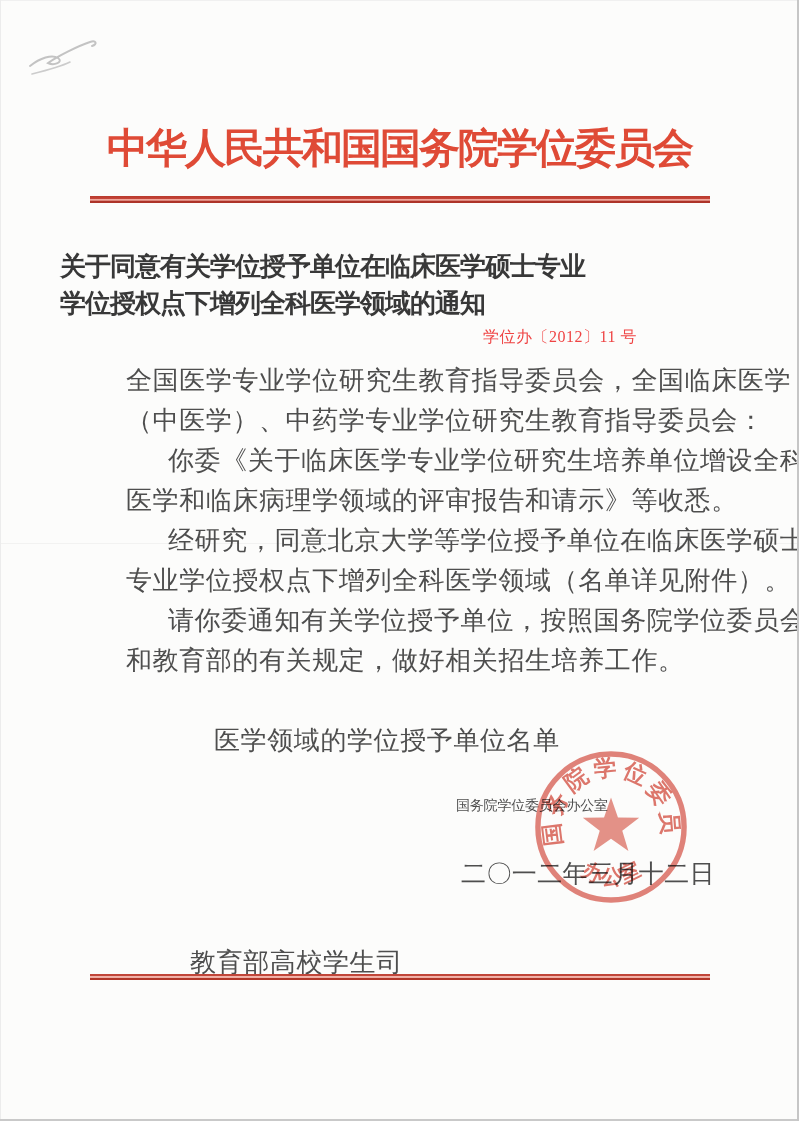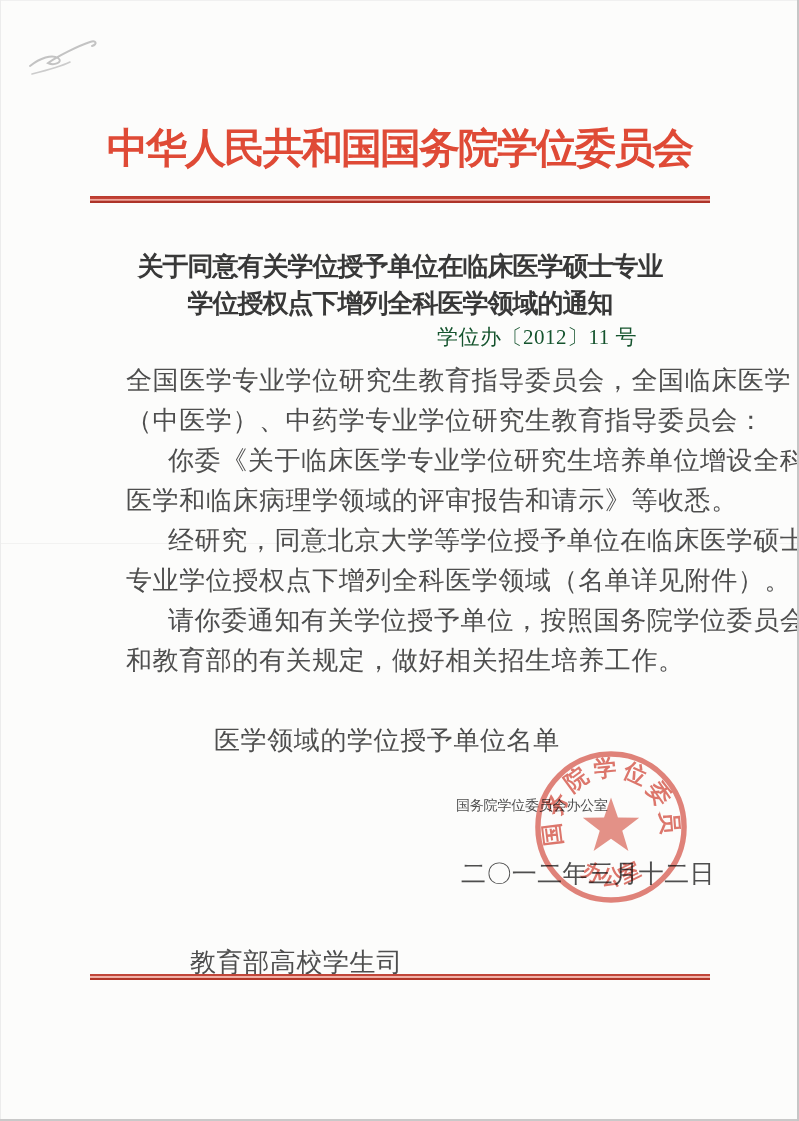--- a/index.html
+++ b/index.html
@@ -27,27 +27,27 @@
   .rule-top{
     top:196px;height:7px;
     background:linear-gradient(to bottom,#b8392c 0%,#c7453a 42%,#efa89d 48%,#efa89d 62%,#ad3429 70%,#ad3429 100%);
   }
   .rule-bottom{
     top:974px;height:6px;
     background:linear-gradient(to bottom,#c14639 0%,#c14639 28%,#f2b3a9 36%,#f2b3a9 58%,#b23628 66%,#b23628 100%);
   }
   .title{
     position:absolute;top:248px;left:60px;width:680px;
-    text-align:center;
+    text-align:left;
     font-size:26px;font-weight:bold;letter-spacing:-1px;
     line-height:37px;color:#383838;
   }
   .doc-number{
     position:absolute;top:324px;right:162px;
-    font-size:21px;color:#14532d;line-height:26px;letter-spacing:0.5px;
+    font-size:16px;color:#ef4444;line-height:26px;letter-spacing:0.5px;
   }
   .bl{
     position:absolute;
     font-size:26px;color:#4e4e4e;letter-spacing:0.6px;line-height:26px;
     white-space:nowrap;
   }
   .sig{
     position:absolute;font-size:20px;color:#4e4e4e;letter-spacing:-0.2px;
     line-height:25px;white-space:nowrap;
   }

